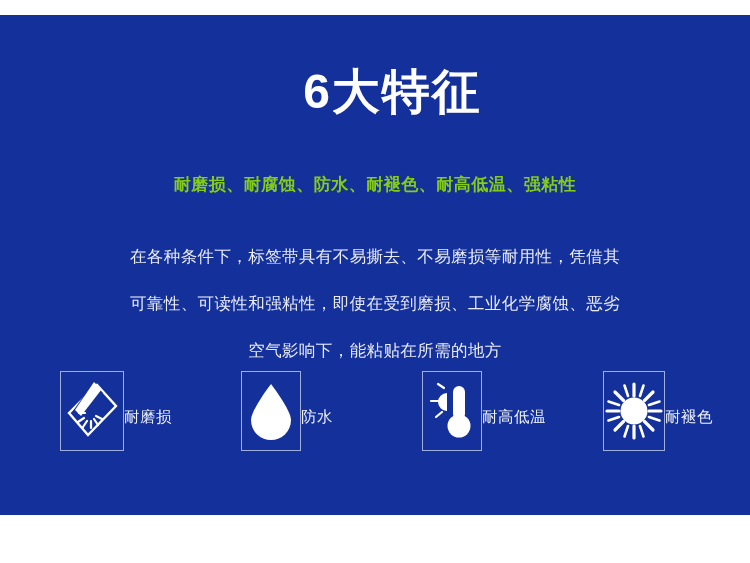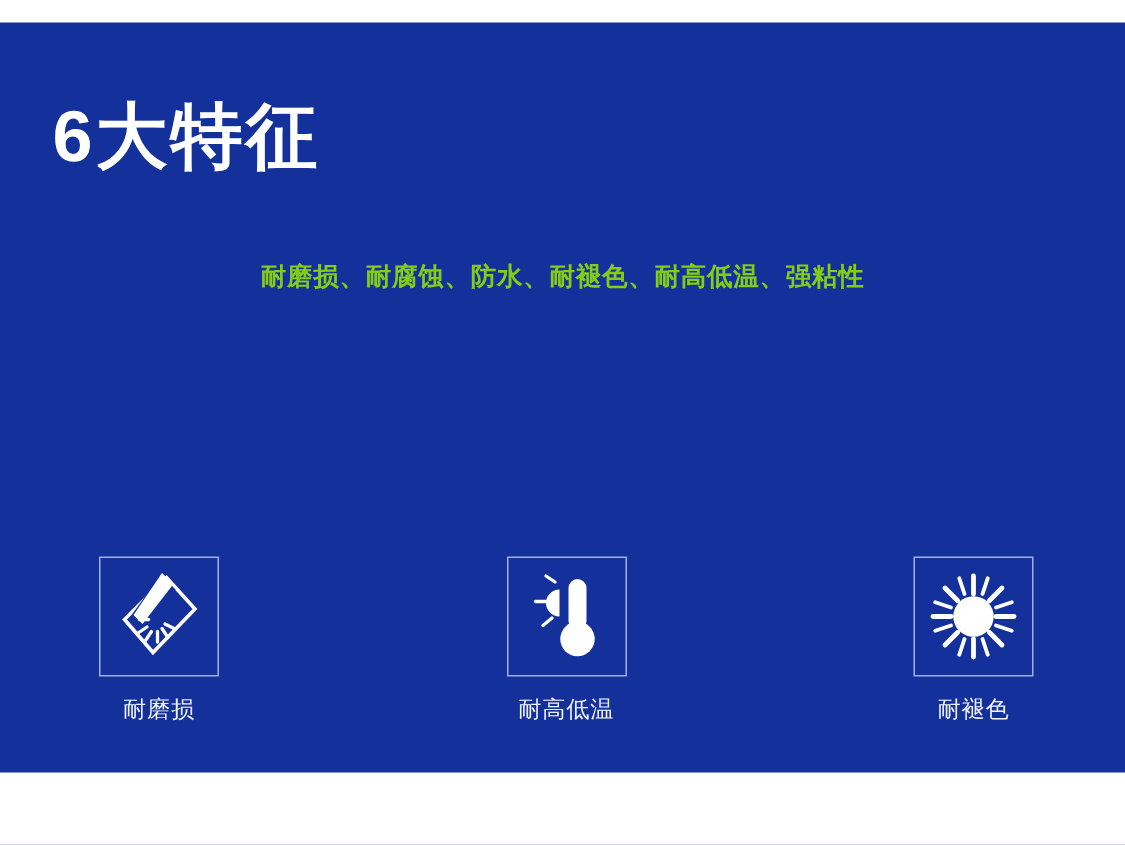--- a/index.html
+++ b/index.html
@@ -28,21 +28,21 @@
     height: 500px;
     background: #14309b;
   }
 
   
   #title {
     position: absolute;
     left: 0;
     top: 50px;
     width: 750px;
-    text-align: left;
+    text-align: center;
     color: #ffffff;
     font-size: 48px;
     font-weight: bold;
     letter-spacing: 2px;
     line-height: 1.12;
     padding-left: 35px;
   }
 
   
   #subtitle {
@@ -77,21 +77,21 @@
     left: 60px;
     top: 356px;
     width: 635px;
     display: flex;
     justify-content: space-between;
     align-items: flex-start;
   }
   .feature {
     width: 92px;
     display: flex;
-    flex-direction: column;
+    flex-direction: row;
     align-items: center;
   }
   .icon-box {
     width: 80px;
     height: 80px;
     border: 1.5px solid #9fb0e0;
     display: flex;
     align-items: center;
     justify-content: center;
     background: #14309b;
@@ -109,20 +109,25 @@
 <body>
 
 <div id="page">
 
   <div id="panel">
 
     <div id="title">6大特征</div>
 
     <div id="subtitle">耐磨损、耐腐蚀、防水、耐褪色、耐高低温、强粘性</div>
 
+    <div id="body-copy">
+      <span class="line">在各种条件下，标签带具有不易撕去、不易磨损等耐用性，凭借其</span>
+      <span class="line">可靠性、可读性和强粘性，即使在受到磨损、工业化学腐蚀、恶劣</span>
+      <span class="line">空气影响下，能粘贴在所需的地方</span>
+    </div>
 
     <div id="features">
 
       <div class="feature">
         <div class="icon-box">
           <span>
             <svg width="62" height="62" viewBox="0 0 62 62">
               <g fill="none" stroke="#ffffff" stroke-width="2.4">
                 <path d="M8 33 L27 55 L55 26 L36 5 Z"></path>
               </g>
@@ -136,20 +141,30 @@
                 <line x1="35" y1="36" x2="41" y2="39"></line>
                 <line x1="24" y1="33" x2="18" y2="33"></line>
               </g>
             </svg>
           </span>
         </div>
         <div class="feature-label">耐磨损</div>
       </div>
 
 
+      <div class="feature">
+        <div class="icon-box">
+          <span>
+            <svg width="52" height="58" viewBox="0 0 52 58">
+              <path d="M26 2 C26 2 6 28 6 38 A20 20 0 0 0 46 38 C46 28 26 2 26 2 Z" fill="#ffffff"></path>
+            </svg>
+          </span>
+        </div>
+        <div class="feature-label">防水</div>
+      </div>
 
       <div class="feature">
         <div class="icon-box">
           <span>
             <svg width="58" height="60" viewBox="0 0 58 60">
               <path d="M24 12 A9 9 0 0 0 24 30 Z" fill="#ffffff"></path>
               <g stroke="#ffffff" stroke-width="2.2" stroke-linecap="round">
                 <line x1="21" y1="7" x2="15" y2="3"></line>
                 <line x1="16" y1="20" x2="8" y2="20"></line>
                 <line x1="19" y1="31" x2="13" y2="36"></line>

